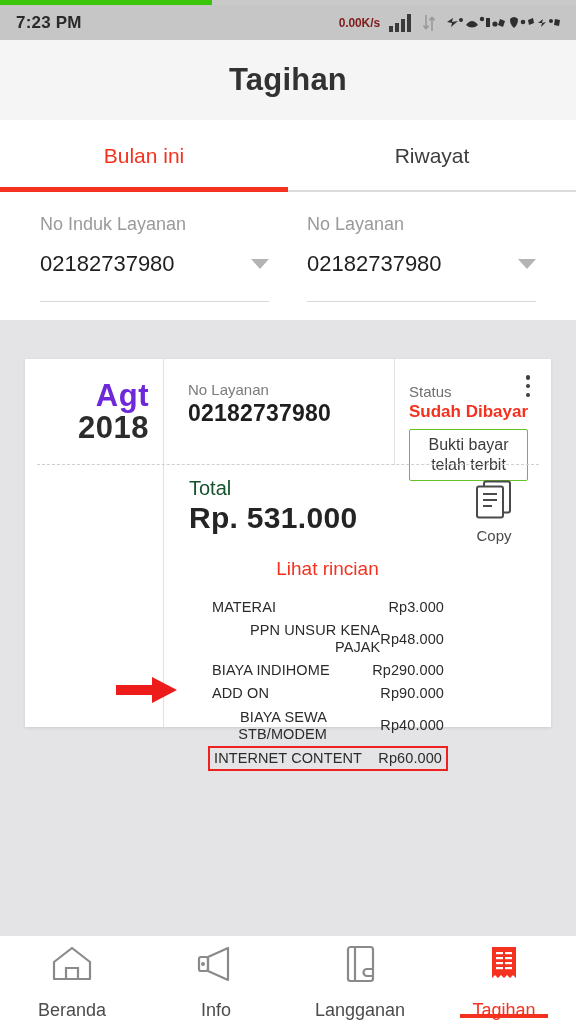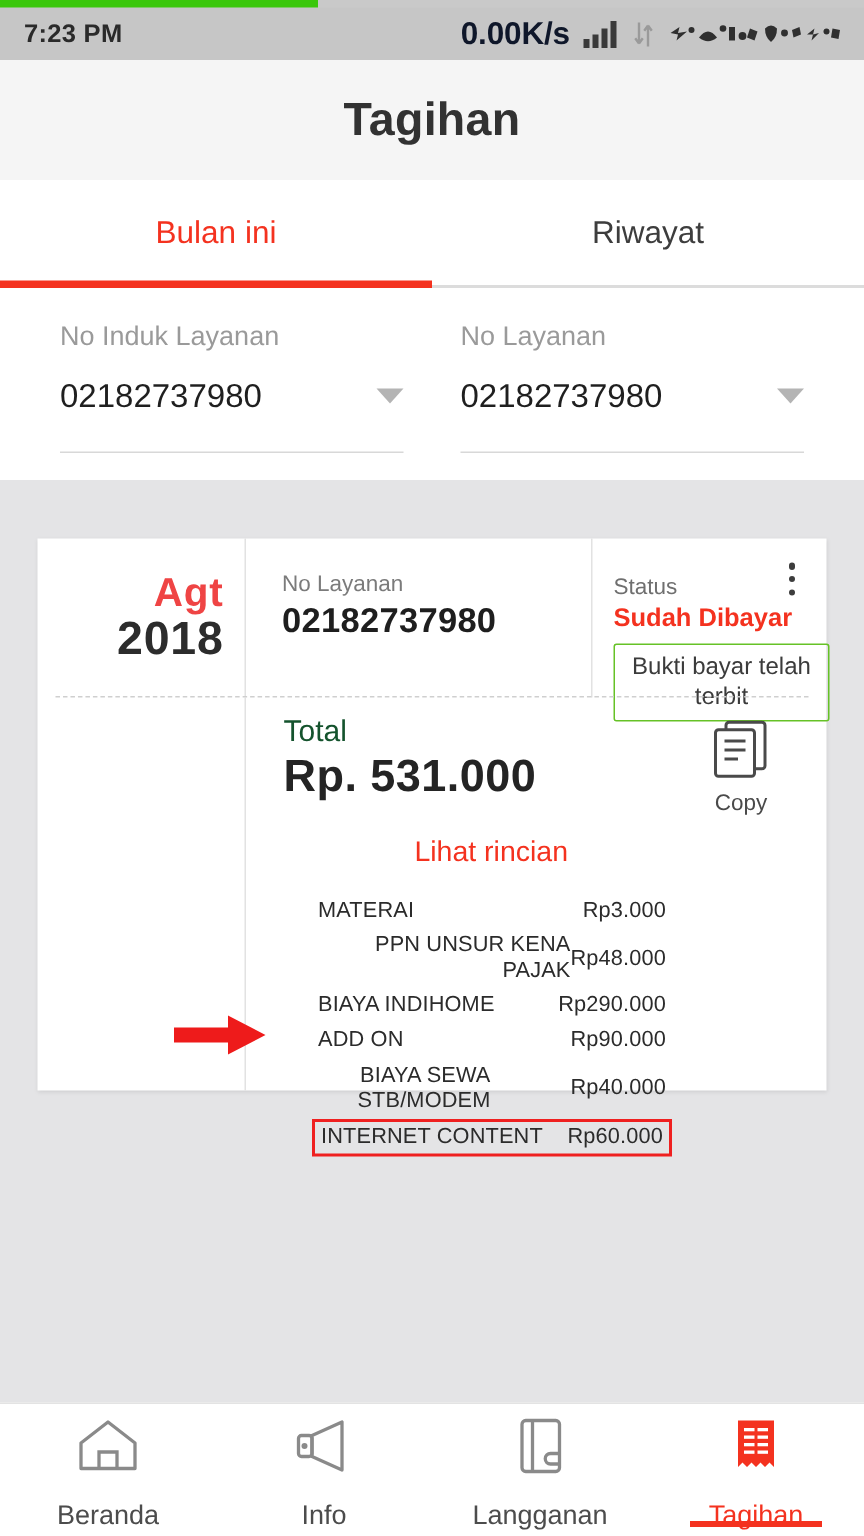--- a/index.html
+++ b/index.html
@@ -23,21 +23,21 @@
   }
 
   
   #status-bar{
     position:absolute; left:0; top:0; width:576px; height:40px;
     background:#c6c6c6; display:flex; align-items:center;
     padding:5px 12px 0 16px; z-index:30;
   }
   #status-time{ font-size:17px; color:#2a2a2a; font-weight:600; letter-spacing:.2px; }
   #status-right{ margin-left:auto; display:flex; align-items:center; gap:8px; }
-  #net-speed{ font-size:21px; color:#0f172a; font-weight:700; letter-spacing:-.1px; }
+  #net-speed{ font-size:12px; color:#7f1d1d; font-weight:700; letter-spacing:-.1px; }
   .sb-ico{ display:block; }
 
   
   #app-bar{
     position:absolute; left:0; top:40px; width:576px; height:80px;
     background:#f5f5f5; display:flex; align-items:center; justify-content:center;
   }
   #page-title{ font-size:31px; color:#323232; font-weight:600; letter-spacing:.2px; }
 
   
@@ -80,31 +80,31 @@
   
   #bill-card{
     position:absolute; left:25px; top:359px; width:526px; height:368px;
     background:#ffffff; box-shadow:0 1px 3px rgba(0,0,0,.10);
   }
   #card-top{ display:flex; height:106px; }
   #card-period{
     width:138px; display:flex; flex-direction:column;
     align-items:flex-end; justify-content:center; padding-right:14px;
   }
-  #period-month{ font-size:27px; font-weight:700; color:#ef4444; line-height:1.02; letter-spacing:.5px; }
+  #period-month{ font-size:31px; font-weight:700; color:#6d28d9; line-height:1.02; letter-spacing:.5px; }
   #period-year{ font-size:31px; font-weight:700; color:#2c2c2c; line-height:1.02; letter-spacing:.5px; }
   .v-div{ width:1px; background:#e2e2e2; }
   #card-account{ flex:1; padding:22px 0 0 24px; }
   #acct-label{ font-size:15px; color:#7b7b7b; }
   #acct-value{ font-size:23px; color:#1e1e1e; font-weight:600; margin-top:2px; letter-spacing:.2px; }
   #card-status{ width:156px; padding:24px 0 0 14px; position:relative; }
   #status-label{ font-size:15px; color:#6f6f6f; }
   #status-value{ font-size:17px; color:#f4321f; font-weight:700; margin-top:2px; }
   #proof-badge{
-    margin-top:7px; width:144px; border:1.6px solid #66c226; border-radius:2px;
+    margin-top:7px; width:119px; border:1.6px solid #66c226; border-radius:2px;
     font-size:16px; color:#3b3b3b; text-align:center; line-height:1.25; padding:5px 2px;
   }
   #kebab-menu{
     position:absolute; right:14px; top:14px; width:18px; height:26px;
     display:flex; flex-direction:column; align-items:center; justify-content:space-between;
     cursor:pointer; padding:2px 0;
   }
   .kdot{ width:4.5px; height:4.5px; border-radius:50%; background:#3d3d3d; }
 
   #card-dashed{

